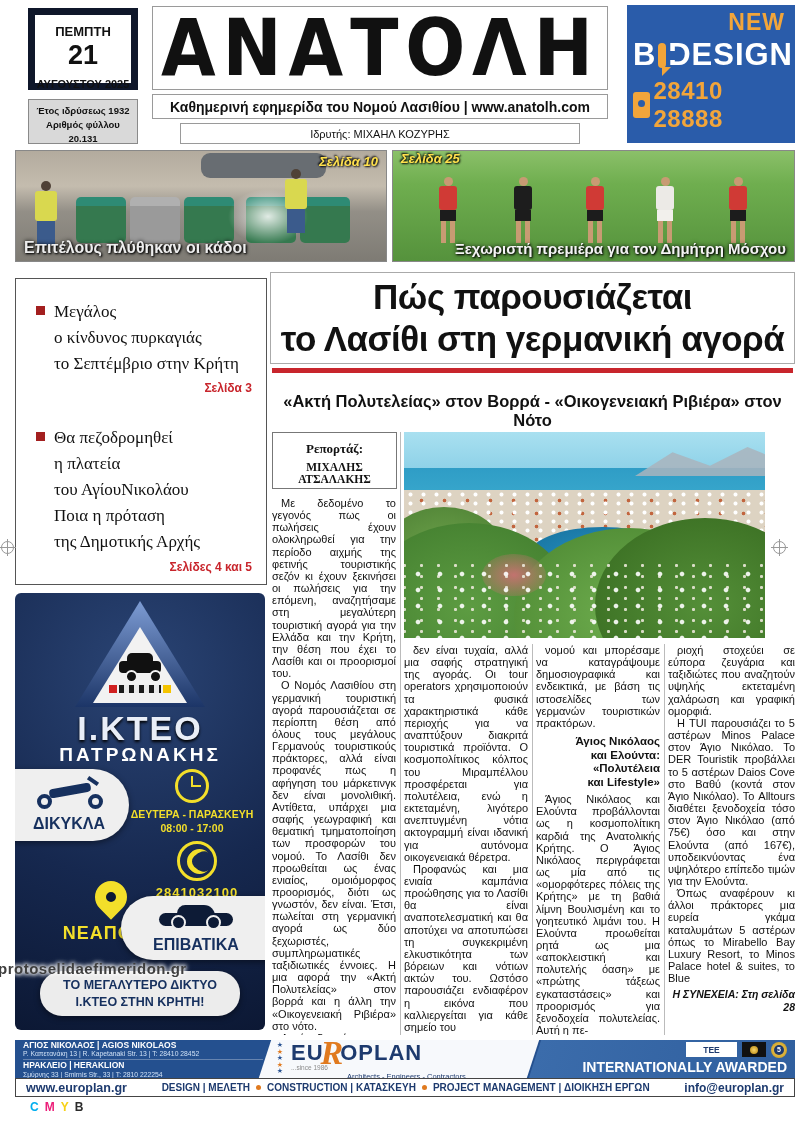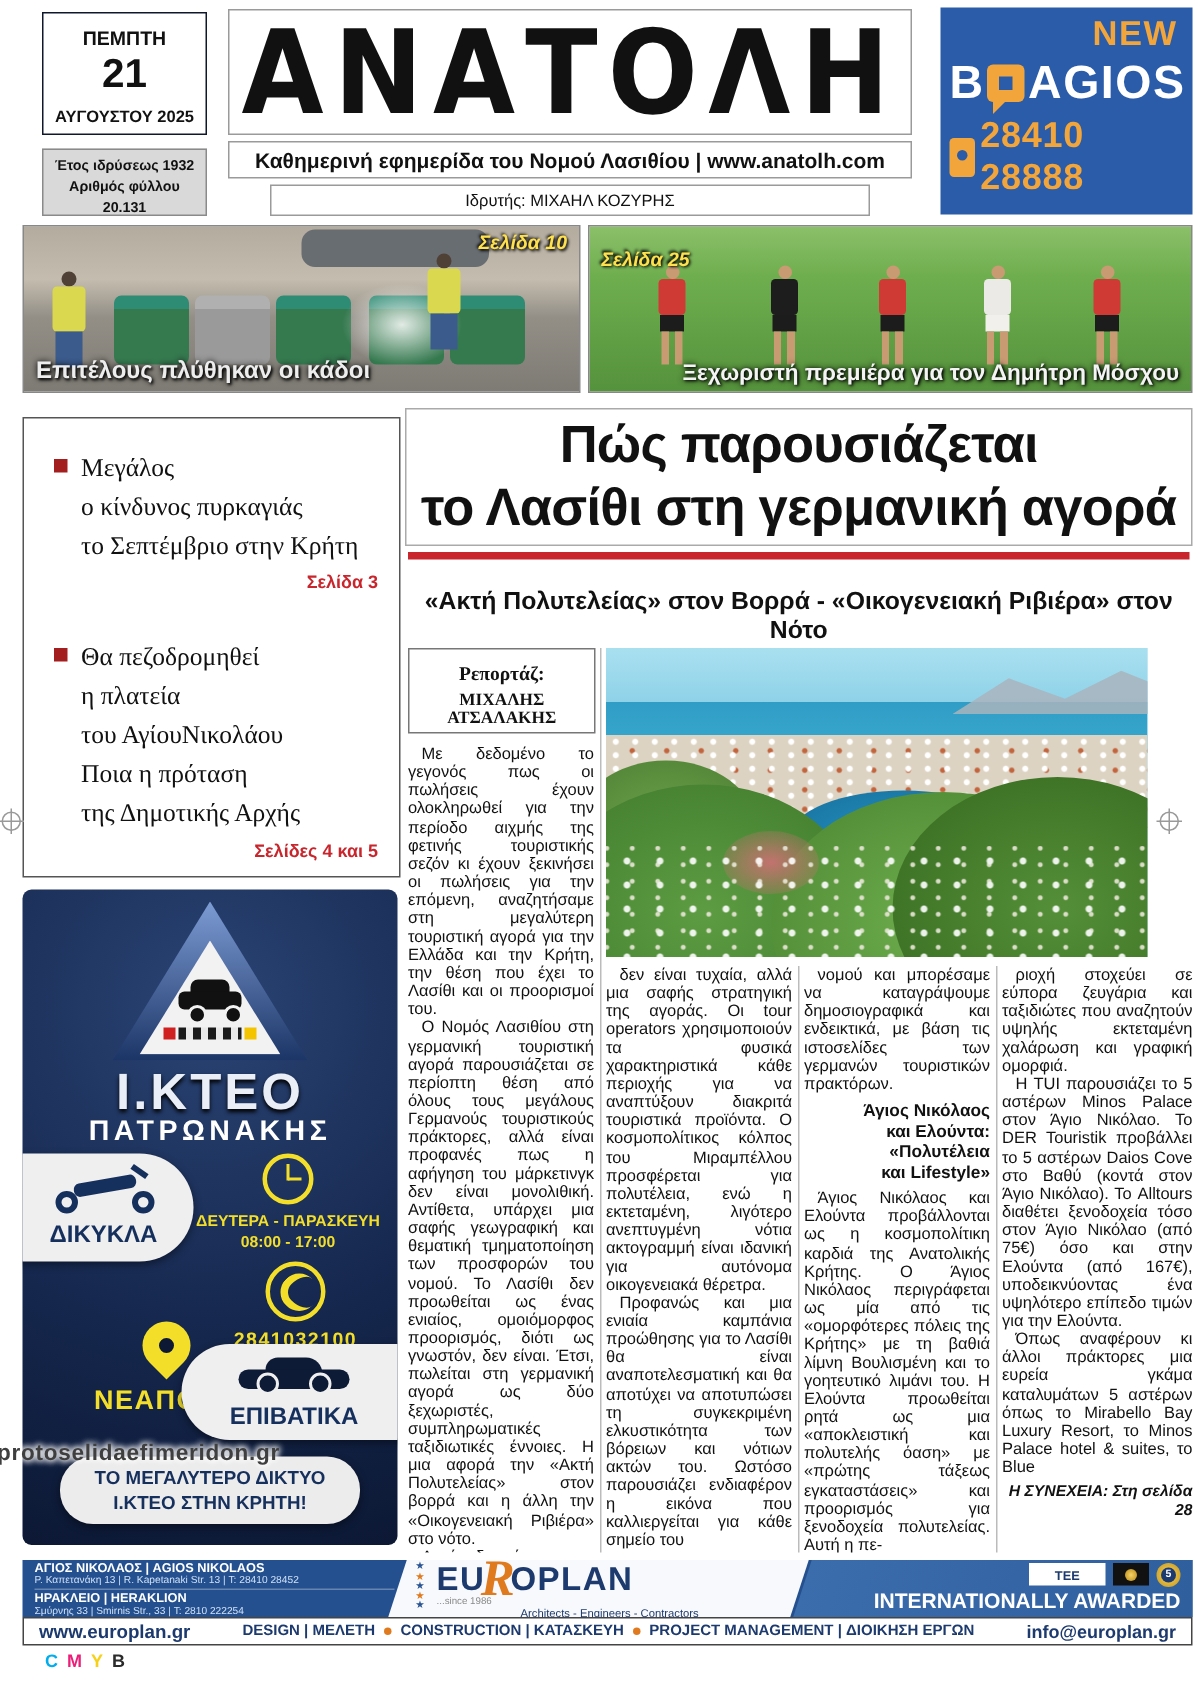--- a/index.html
+++ b/index.html
@@ -2,21 +2,21 @@
 <html><head>
 <meta charset="utf-8">
 <style>
   html,body{margin:0;padding:0;background:#e9e9e9;}
   #page{position:relative;width:800px;height:1124px;background:#fff;overflow:hidden;
         font-family:"Liberation Sans",sans-serif;color:#111;}
   .abs{position:absolute;}
   .preline{white-space:pre-line;}
 
   
-  .date-box{left:28px;top:8px;width:110px;height:82px;border:1px solid #0f172a;text-align:center;box-sizing:border-box;padding-top:9px;}
+  .date-box{left:28px;top:8px;width:110px;height:82px;border:7px solid #0f172a;text-align:center;box-sizing:border-box;padding-top:9px;}
   .date-day{font-size:13px;font-weight:bold;}
   .date-num{font-size:27px;font-weight:bold;margin-top:1px;}
   .date-my{font-size:11px;font-weight:bold;margin-top:7px;}
   .issue-box{left:28px;top:99px;width:110px;height:45px;background:#d9d9d9;border:1px solid #8a8a8a;box-sizing:border-box;
              text-align:center;font-size:9.5px;font-weight:bold;padding-top:4px;line-height:1.45;}
   .title-box{left:152px;top:6px;width:456px;height:84px;border:1px solid #9a9a9a;box-sizing:border-box;
              display:flex;align-items:center;justify-content:center;overflow:hidden;}
   .title-text{font-family:"DejaVu Sans",sans-serif;font-weight:bold;font-size:62px;letter-spacing:6px;
               transform:scale(1.14,1.25);white-space:nowrap;}
   .subtitle-bar{left:152px;top:94px;width:456px;height:25px;border:1px solid #9a9a9a;box-sizing:border-box;
@@ -235,21 +235,21 @@
   <div class="abs founder-box">Ιδρυτής: ΜΙΧΑΗΛ ΚΟΖΥΡΗΣ</div>
 
   <div class="abs boxcafe">
     <div class="bc-new">NEW</div>
     <div class="bc-brand">
       <span class="bc-letter">B</span>
       <span class="bc-box">
         <span class="bc-box-in"></span>
         <span class="bc-tail"></span>
       </span>
-      <span class="bc-letter">AGIOS</span>
+      <span class="bc-letter">DESIGN</span>
     </div>
     <div class="bc-phone-row">
       <span class="bc-dev">
           <span class="bc-dev-dot"></span>
         </span>
       <span class="bc-phone">28410 28888</span>
     </div>
   </div>
 
   <div class="photo photo-left">
@@ -298,21 +298,21 @@
         <div class="f-shirt" style="background:#eceae6;"></div>
       <div class="f-shorts" style="background:#f2f0ec;"></div>
         <div class="f-legs"></div>
     </div>
     <div class="fig" style="left:335px;">
       <div class="f-head"></div>
         <div class="f-shirt" style="background:#d03a35;"></div>
       <div class="f-shorts" style="background:#1c1c1c;"></div>
         <div class="f-legs"></div>
     </div>
-    <div class="tag" style="left:8px;top:14px;text-align:center;">Σελίδα 25</div>
+    <div class="tag" style="left:8px;top:0;text-align:center;">Σελίδα 25</div>
     <div class="caption" style="right:8px;font-size:15px;color:#f4f4f4;">Ξεχωριστή πρεμιέρα για τον Δημήτρη Μόσχου</div>
   </div>
 
   <div class="abs headline-box">
     <div class="h-line">Πώς παρουσιάζεται</div>
     <div class="h-line">το Λασίθι στη γερμανική αγορά</div>
   </div>
   <div class="abs red-rule"></div>
   <div class="abs subhead">«Ακτή Πολυτελείας» στον Βορρά - «Οικογενειακή Ριβιέρα» στον Νότο</div>
 

